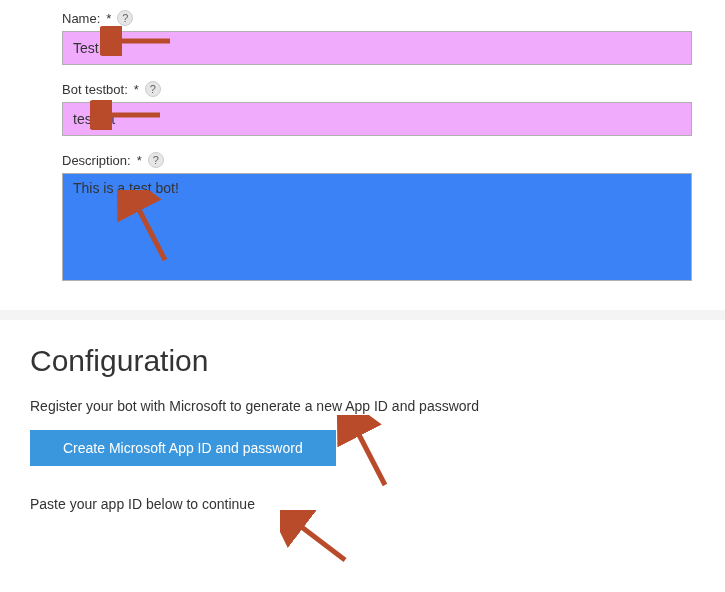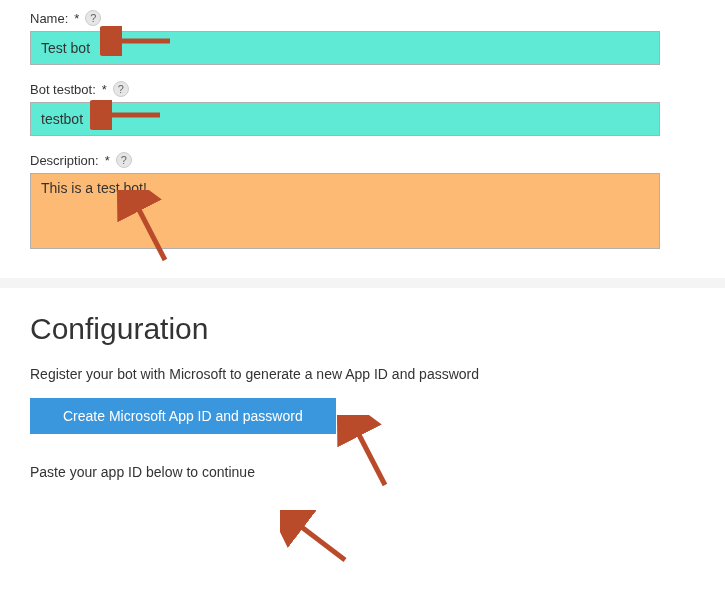--- a/index.html
+++ b/index.html
@@ -50,35 +50,36 @@
     cursor: pointer;
   }
   .text-input {
     width: 630px;
     height: 34px;
     padding: 2px 10px;
     border: 1px solid #b0b0b0;
     font-size: 14px;
     font-family: inherit;
     color: #333;
-    background: #5eead4;
+    background: #f0abfc;
   }
   .textarea-input {
     width: 630px;
-    height: 76px;
+    height: 108px;
     padding: 6px 10px;
     border: 1px solid #b0b0b0;
     font-size: 14px;
     font-family: inherit;
     color: #333;
-    background: #fdba74;
+    background: #3b82f6;
     resize: none;
   }
   .field-block {
     margin-bottom: 16px;
+    margin-left: 32px;
   }
   h2.config-heading {
     font-size: 30px;
     font-weight: 400;
     margin: 0 0 16px 0;
     color: #333;
   }
   .plain-label {
     font-size: 13px;
     color: #333;

